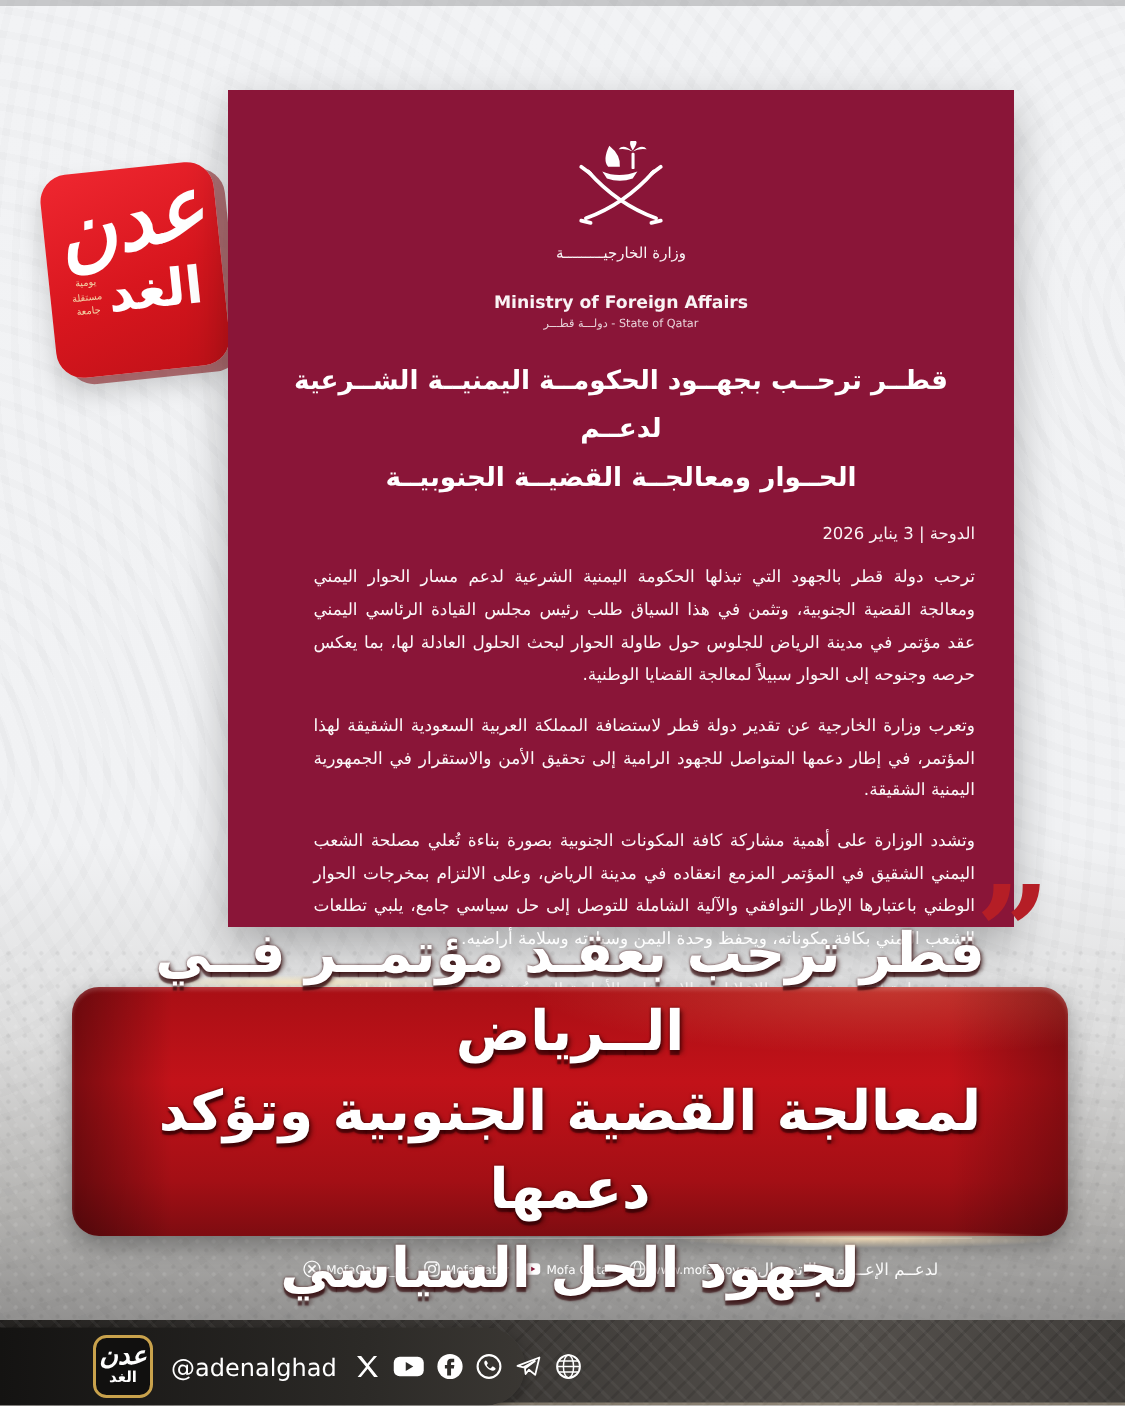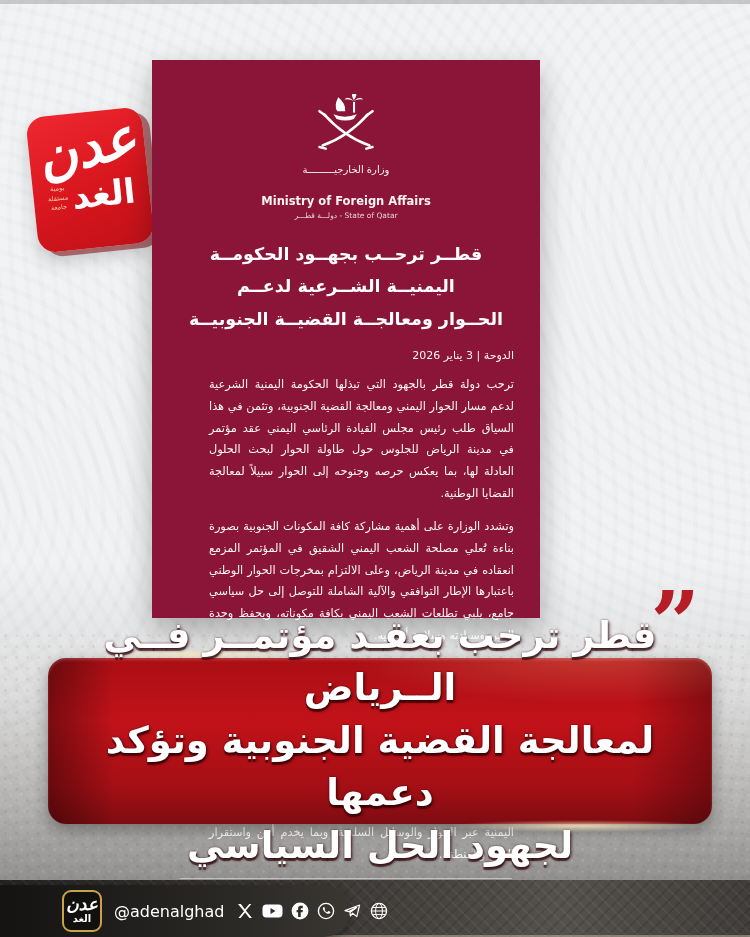--- a/index.html
+++ b/index.html
@@ -39,21 +39,21 @@
     box-shadow:7px 5px 0 rgba(130,12,18,0.55), 0 10px 18px rgba(0,0,0,0.18);
     color:#fff; text-align:center;
   }
   .aden-logo .w1{ font-size:54px; font-weight:bold; font-style:italic; line-height:1.05; margin-top:8px; transform:rotate(-8deg); }
   .aden-logo .row2{ display:flex; align-items:center; justify-content:center; gap:4px; }
   .aden-logo .tagline{ font-size:6.5px; color:#f3d3a6; line-height:1.5; text-align:center; }
   .aden-logo .w2{ font-size:34px; font-weight:bold; line-height:1.1; }
 
   
   .card{
-    position:absolute; left:152px; top:60px; width:388px; height:558px;
+    position:absolute; left:152px; top:60px; width:524px; height:558px;
     background:#8A1538; color:#fff;
     box-shadow:0 12px 28px rgba(0,0,0,0.28);
     padding:30px 26px 0 26px;
   }
   .emblem{ display:block; margin:4px auto 6px auto; }
   .ministry-ar{ text-align:center; font-size:10px; letter-spacing:1px; opacity:.95; }
   .ministry-en{ text-align:center; font-size:11.5px; margin-top:19px; font-weight:bold; opacity:.95; }
   .state-line{ text-align:center; font-size:7.5px; margin-top:3px; opacity:.8; }
   .card-title{ direction:rtl; text-align:center; font-weight:bold; font-size:17.5px; line-height:1.85; margin-top:18px; }
   .dateline{ direction:rtl; text-align:right; font-size:11px; margin-top:14px; opacity:.95; }
@@ -163,20 +163,21 @@
 
   <div class="card-title">
     <div>قطــر ترحــب بجهــود الحكومــة اليمنيــة الشــرعية لدعــم</div>
     <div>الحــوار ومعالجــة القضيــة الجنوبيــة</div>
   </div>
 
   <div class="dateline">الدوحة | 3 يناير 2026</div>
 
   <div class="body-text">
     <p>ترحب دولة قطر بالجهود التي تبذلها الحكومة اليمنية الشرعية لدعم مسار الحوار اليمني ومعالجة القضية الجنوبية، وتثمن في هذا السياق طلب رئيس مجلس القيادة الرئاسي اليمني عقد مؤتمر في مدينة الرياض للجلوس حول طاولة الحوار لبحث الحلول العادلة لها، بما يعكس حرصه وجنوحه إلى الحوار سبيلاً لمعالجة القضايا الوطنية.</p>
+    <p>وتعرب وزارة الخارجية عن تقدير دولة قطر لاستضافة المملكة العربية السعودية الشقيقة لهذا المؤتمر، في إطار دعمها المتواصل للجهود الرامية إلى تحقيق الأمن والاستقرار في الجمهورية اليمنية الشقيقة.</p>
     <p>وتشدد الوزارة على أهمية مشاركة كافة المكونات الجنوبية بصورة بناءة تُعلي مصلحة الشعب اليمني الشقيق في المؤتمر المزمع انعقاده في مدينة الرياض، وعلى الالتزام بمخرجات الحوار الوطني باعتبارها الإطار التوافقي والآلية الشاملة للتوصل إلى حل سياسي جامع، يلبي تطلعات الشعب اليمني بكافة مكوناته، ويحفظ وحدة اليمن وسيادته وسلامة أراضيه.</p>
     <p>وتحذر وزارة الخارجية من أن الإعلانات والإجراءات الأحادية التي تُتخذ دون التشاور والتوافق بين الأطراف اليمنية، ودون الانخراط في حوار جاد ومسؤول، من شأنها أن تؤدي إلى الانزلاق نحو الفوضى، بما يضر بمصالح الشعب اليمني الشقيق ويقوض فرص التوصل إلى تسوية سياسية مستدامة.</p>
     <p>وتؤكد الوزارة دعم دولة قطر التام لكافة الجهود الإقليمية والدولية الرامية إلى الدفع بالمسار السياسي، بما يسهم في إنهاء الأزمة اليمنية عبر الحوار والوسائل السلمية، وبما يخدم أمن واستقرار اليمن والمنطقة.</p>
   </div>
 
   <hr class="card-divider">
 
   <div class="card-footer">
     <div class="socials">
       <div class="social-item">

